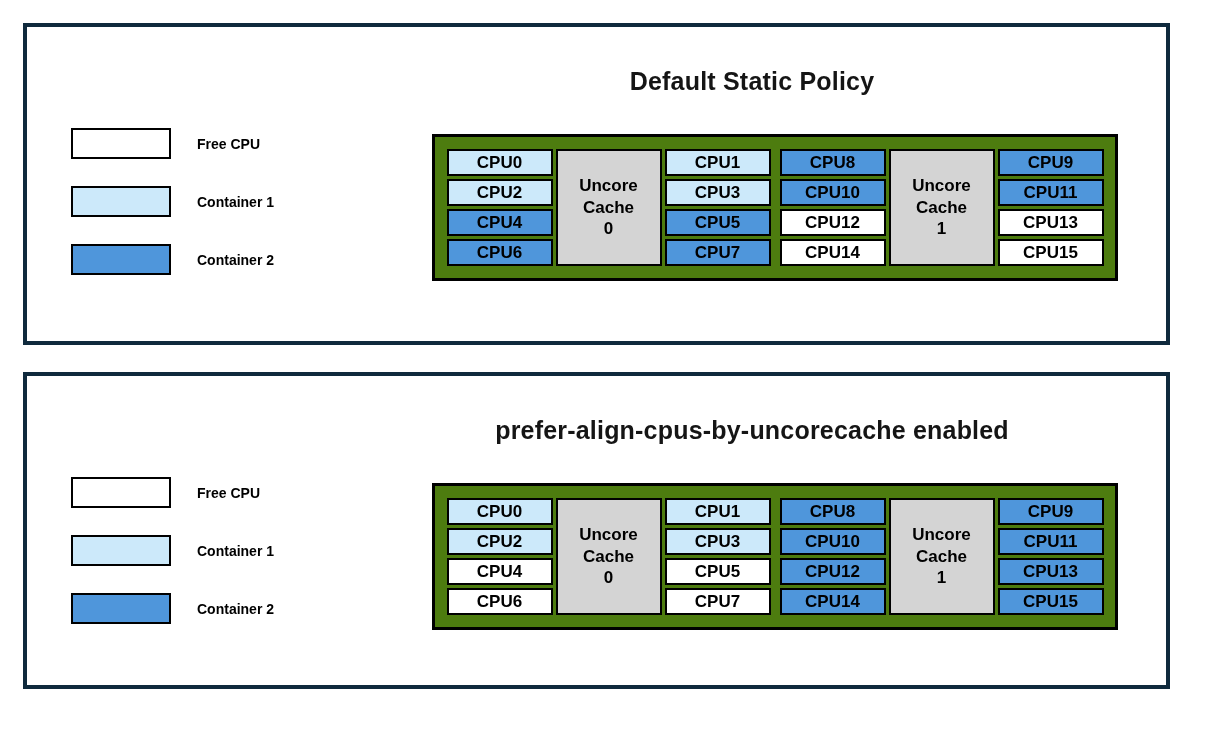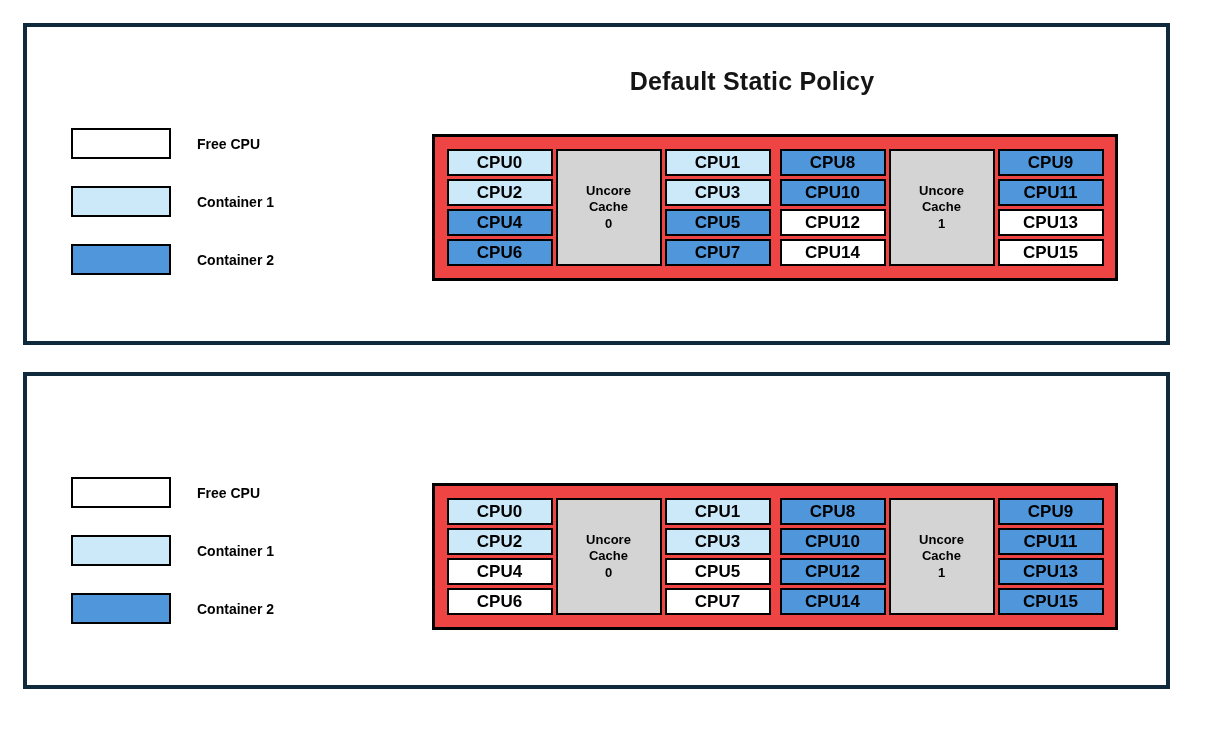--- a/index.html
+++ b/index.html
@@ -54,21 +54,21 @@
     font-weight: bold;
   }
 
   .diagram {
     position: absolute;
     left: 405px;
     top: 107px;
     width: 686px;
     height: 147px;
     border: 3px solid #000000;
-    background: #ef4444;
+    background: #4d7c0f;
     display: flex;
     align-items: center;
     justify-content: center;
     gap: 9px;
   }
   .uncore-group {
     display: flex;
     gap: 3px;
   }
   .cpu-col {
@@ -88,21 +88,21 @@
   }
   .cache-box {
     width: 106px;
     height: 117px;
     border: 2px solid #000000;
     background: #d4d4d4;
     display: flex;
     flex-direction: column;
     align-items: center;
     justify-content: center;
-    font-size: 13px;
+    font-size: 17px;
     font-weight: bold;
     line-height: 1.28;
     text-align: center;
   }
 </style>
 </head>
 <body>
 
 <div class="panel panel-1">
   <div class="panel-title">Default Static Policy</div>
@@ -160,20 +160,21 @@
         <div class="cpu-cell" style="background-color: rgb(79, 150, 219);">CPU9</div>
         <div class="cpu-cell" style="background-color: rgb(79, 150, 219);">CPU11</div>
         <div class="cpu-cell" style="background-color: rgb(255, 255, 255);">CPU13</div>
         <div class="cpu-cell" style="background-color: rgb(255, 255, 255);">CPU15</div>
       </div>
     </div>
   </div>
 </div>
 
 <div class="panel panel-2">
+  <div class="panel-title">prefer-align-cpus-by-uncorecache enabled</div>
 
   <div class="legend">
     <div class="legend-item">
       <div class="legend-swatch" style="background-color: rgb(255, 255, 255);"></div>
       <div class="legend-label">Free CPU</div>
     </div>
     <div class="legend-item">
       <div class="legend-swatch" style="background-color: rgb(204, 233, 250);"></div>
       <div class="legend-label">Container 1</div>
     </div>

